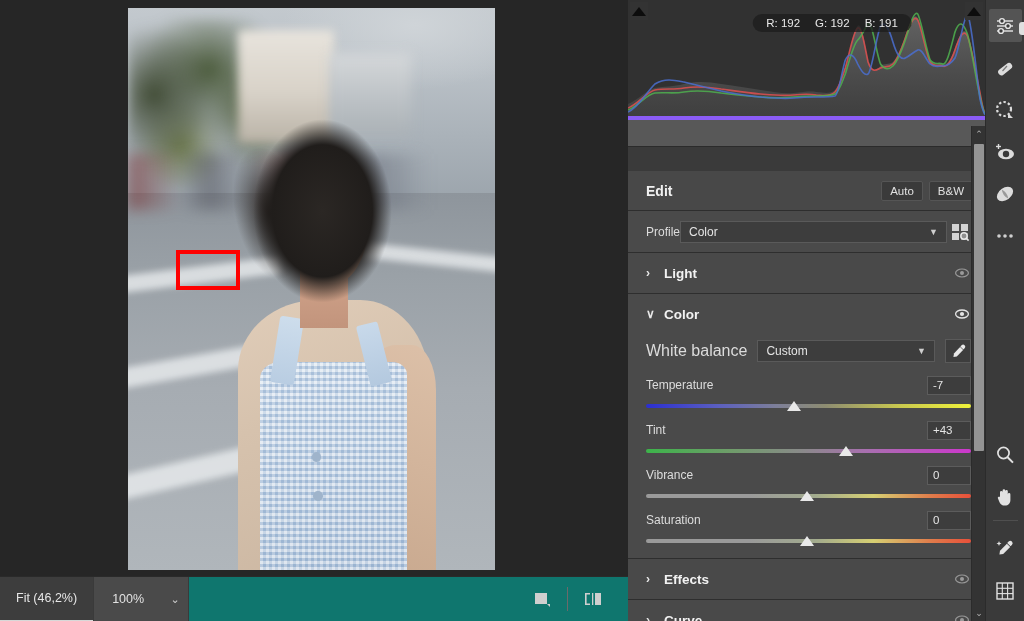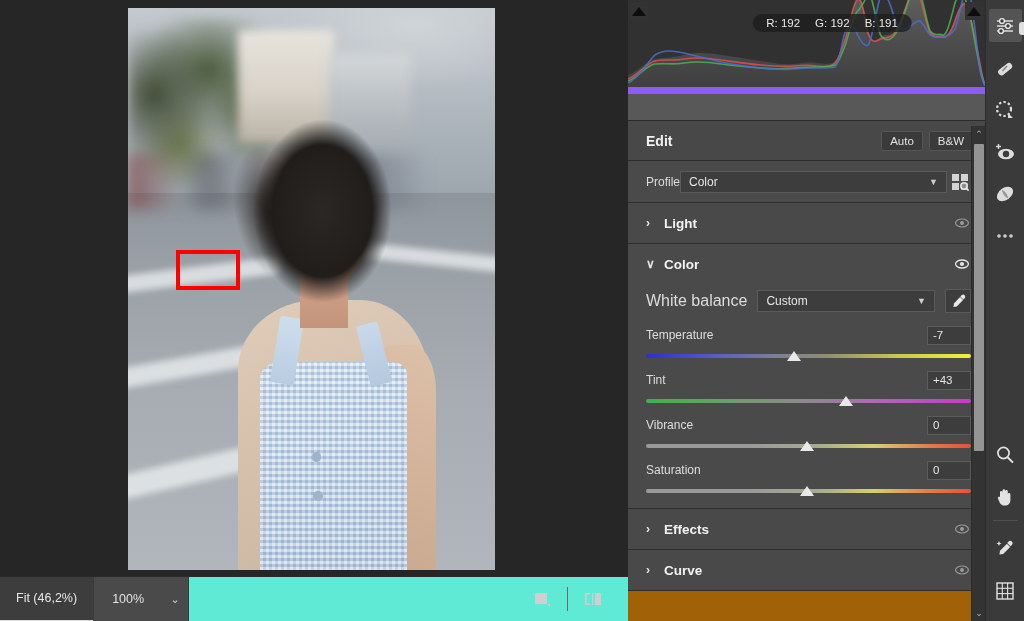--- a/index.html
+++ b/index.html
@@ -144,21 +144,21 @@
   .annotation-rect {
     position: absolute;
     border: 4px solid #fe0000;
     box-sizing: border-box;
   }
 
   
   .statusbar {
     position: absolute; left: 0; bottom: 0;
     width: 628px; height: 45px;
-    background: #5eead4;
+    background: #0f766e;
     border-top: 1px solid #2a2a2a;
     display: flex; align-items: center;
   }
   .zoom-fit {
     height: 45px; display: flex; align-items: center; justify-content: center;
     padding: 0 16px;
     color: #e6e6e6; font-size: 12.5px;
     background: #3d3d3d;
     border-bottom: 2px solid #d8d8d8;
     cursor: pointer;
@@ -187,23 +187,23 @@
   
   .right-panel {
     width: 357px; height: 621px;
     background: #3a3a3a;
     display: flex; flex-direction: column;
     position: relative;
     flex: 0 0 357px;
   }
   .histogram-box {
     position: relative;
-    height: 94px;
+    height: 120px;
     background: #313131;
-    border-bottom: 7px solid #8b5cf6;
+    border-bottom: 4px solid #8b5cf6;
   }
   .clip-ind {
     position: absolute; top: 2px; width: 18px; height: 18px;
     display: flex; align-items: center; justify-content: center;
     background: #333; cursor: pointer;
   }
   .clip-ind.left { left: 2px; }
   .clip-ind.right { right: 2px; }
   .tri { width: 0; height: 0; border-left: 7px solid transparent; border-right: 7px solid transparent; border-bottom: 9px solid #0d0d0d; }
   .rgb-readout {
@@ -216,21 +216,22 @@
     white-space: nowrap;
   }
   .hist-svg { position: absolute; left: 0; bottom: 0; width: 100%; height: 108px; }
 
   .hist-gap { height: 27px; background: #585858; border-bottom: 1px solid #2b2b2b; }
 
   .panel-scroll {
     flex: 1;
     overflow: hidden;
     position: relative;
-    background: #a16207;
+    background: #0ea5e9;
+    margin-top: 24px;
   }
 
   .edit-header {
     height: 40px;
     background: #484848;
     display: flex; align-items: center;
     padding: 0 12px 0 18px;
     border-bottom: 1px solid #2e2e2e;
   }
   .edit-title { color: #f0f0f0; font-size: 14px; font-weight: bold; flex: 1; }

